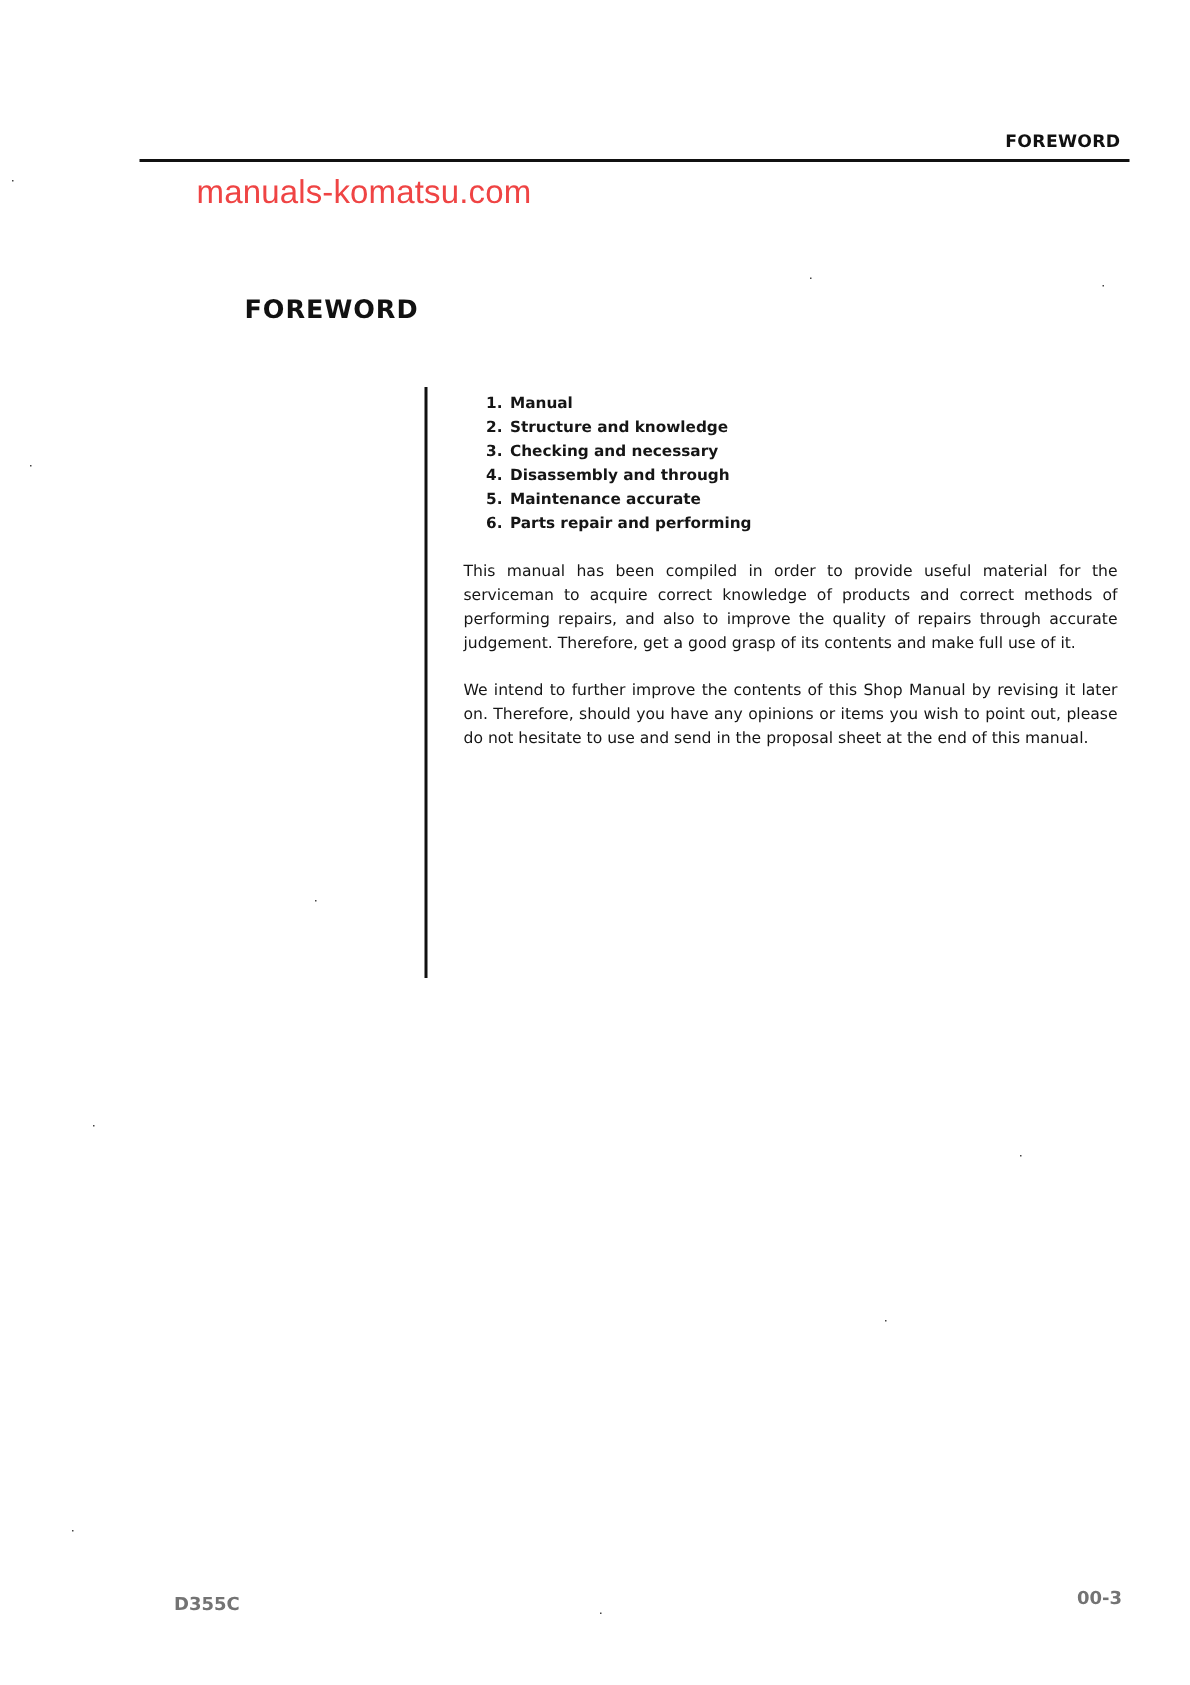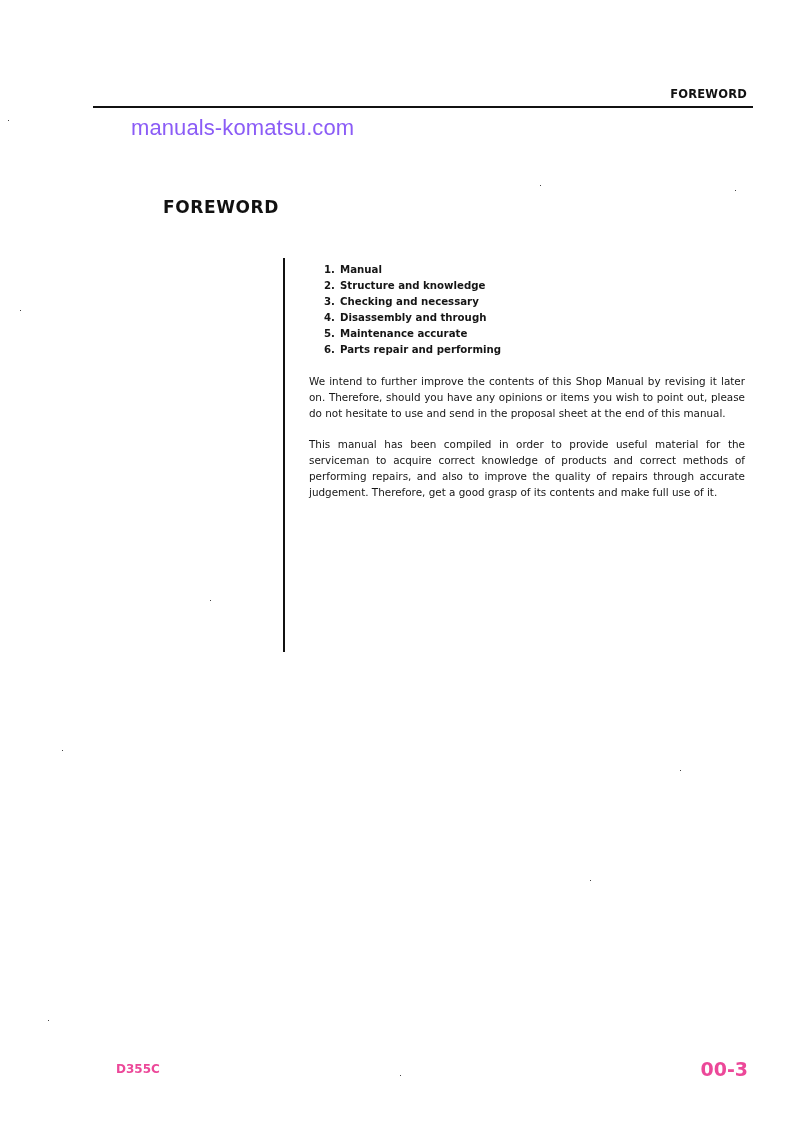--- a/index.html
+++ b/index.html
@@ -32,21 +32,21 @@
       width: 660px;
       height: 2px;
       background: #111;
     }
     .watermark {
       position: absolute;
       left: 131px;
       top: 115px;
       font-family: "Liberation Sans", sans-serif;
       font-size: 22px;
-      color: #8b5cf6;
+      color: #ef4444;
       letter-spacing: 0.1px;
     }
     .page-title {
       position: absolute;
       left: 163px;
       top: 197px;
       font-family: "DejaVu Sans", sans-serif;
       font-weight: bold;
       font-size: 17px;
       letter-spacing: 0.6px;
@@ -91,30 +91,30 @@
       width: 16px;
       display: inline-block;
     }
     .footer-model {
       position: absolute;
       left: 116px;
       top: 1062px;
       font-family: "DejaVu Sans", sans-serif;
       font-weight: bold;
       font-size: 12px;
-      color: #ec4899;
+      color: #737373;
     }
     .footer-page {
       position: absolute;
       right: 45px;
       top: 1058px;
       font-family: "DejaVu Sans", sans-serif;
       font-weight: bold;
-      font-size: 19px;
-      color: #ec4899;
+      font-size: 12px;
+      color: #737373;
     }
     .speck {
       position: absolute;
       width: 1px;
       height: 1px;
       background: #444;
     }
   </style>
 </head>
 <body>
@@ -148,22 +148,22 @@
       </li>
     <li>
         <span class="num">5.</span>
         <span>Maintenance accurate</span>
       </li>
     <li>
         <span class="num">6.</span>
         <span>Parts repair and performing</span>
       </li>
   </ul>
+  <p>This manual has been compiled in order to provide useful material for the serviceman to acquire correct knowledge of products and correct methods of performing repairs, and also to improve the quality of repairs through accurate judgement. Therefore, get a good grasp of its contents and make full use of it.</p>
   <p>We intend to further improve the contents of this Shop Manual by revising it later on. Therefore, should you have any opinions or items you wish to point out, please do not hesitate to use and send in the proposal sheet at the end of this manual.</p>
-  <p>This manual has been compiled in order to provide useful material for the serviceman to acquire correct knowledge of products and correct methods of performing repairs, and also to improve the quality of repairs through accurate judgement. Therefore, get a good grasp of its contents and make full use of it.</p>
 </div>
 
 <div class="footer-model">D355C</div>
 <div class="footer-page">00-3</div>
 
 <div class="speck" style="left:8px;top:120px"></div>
 <div class="speck" style="left:20px;top:310px"></div>
 <div class="speck" style="left:62px;top:750px"></div>
 <div class="speck" style="left:48px;top:1020px"></div>
 <div class="speck" style="left:735px;top:190px"></div>

